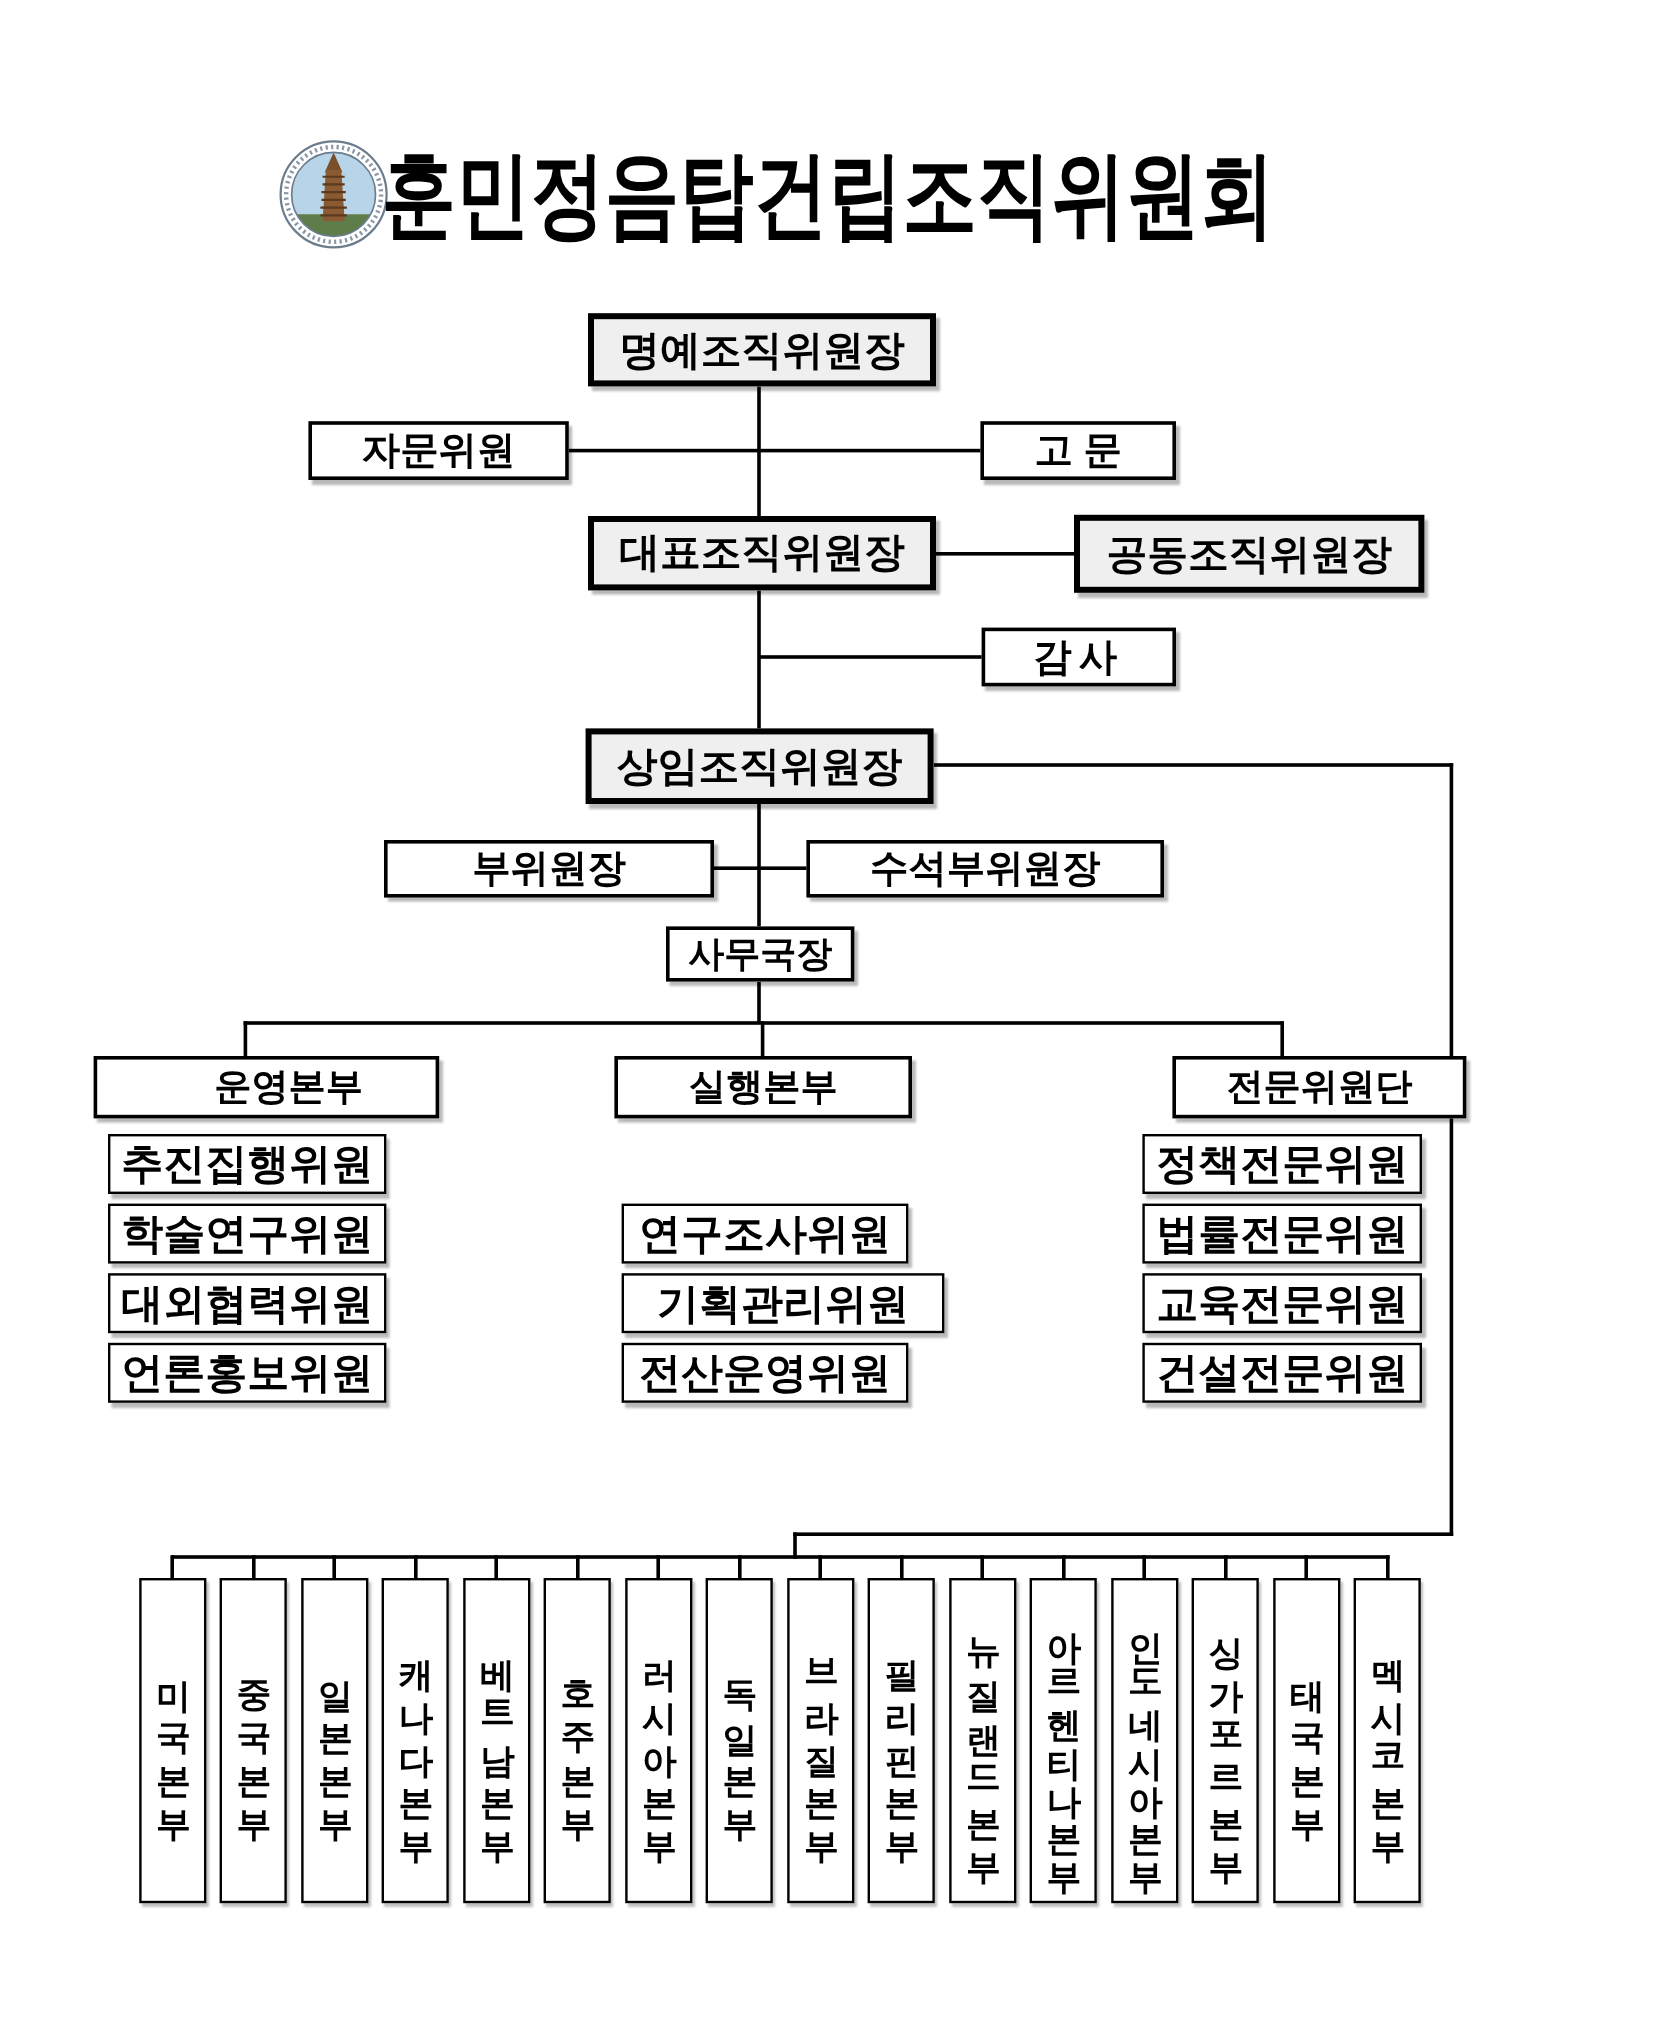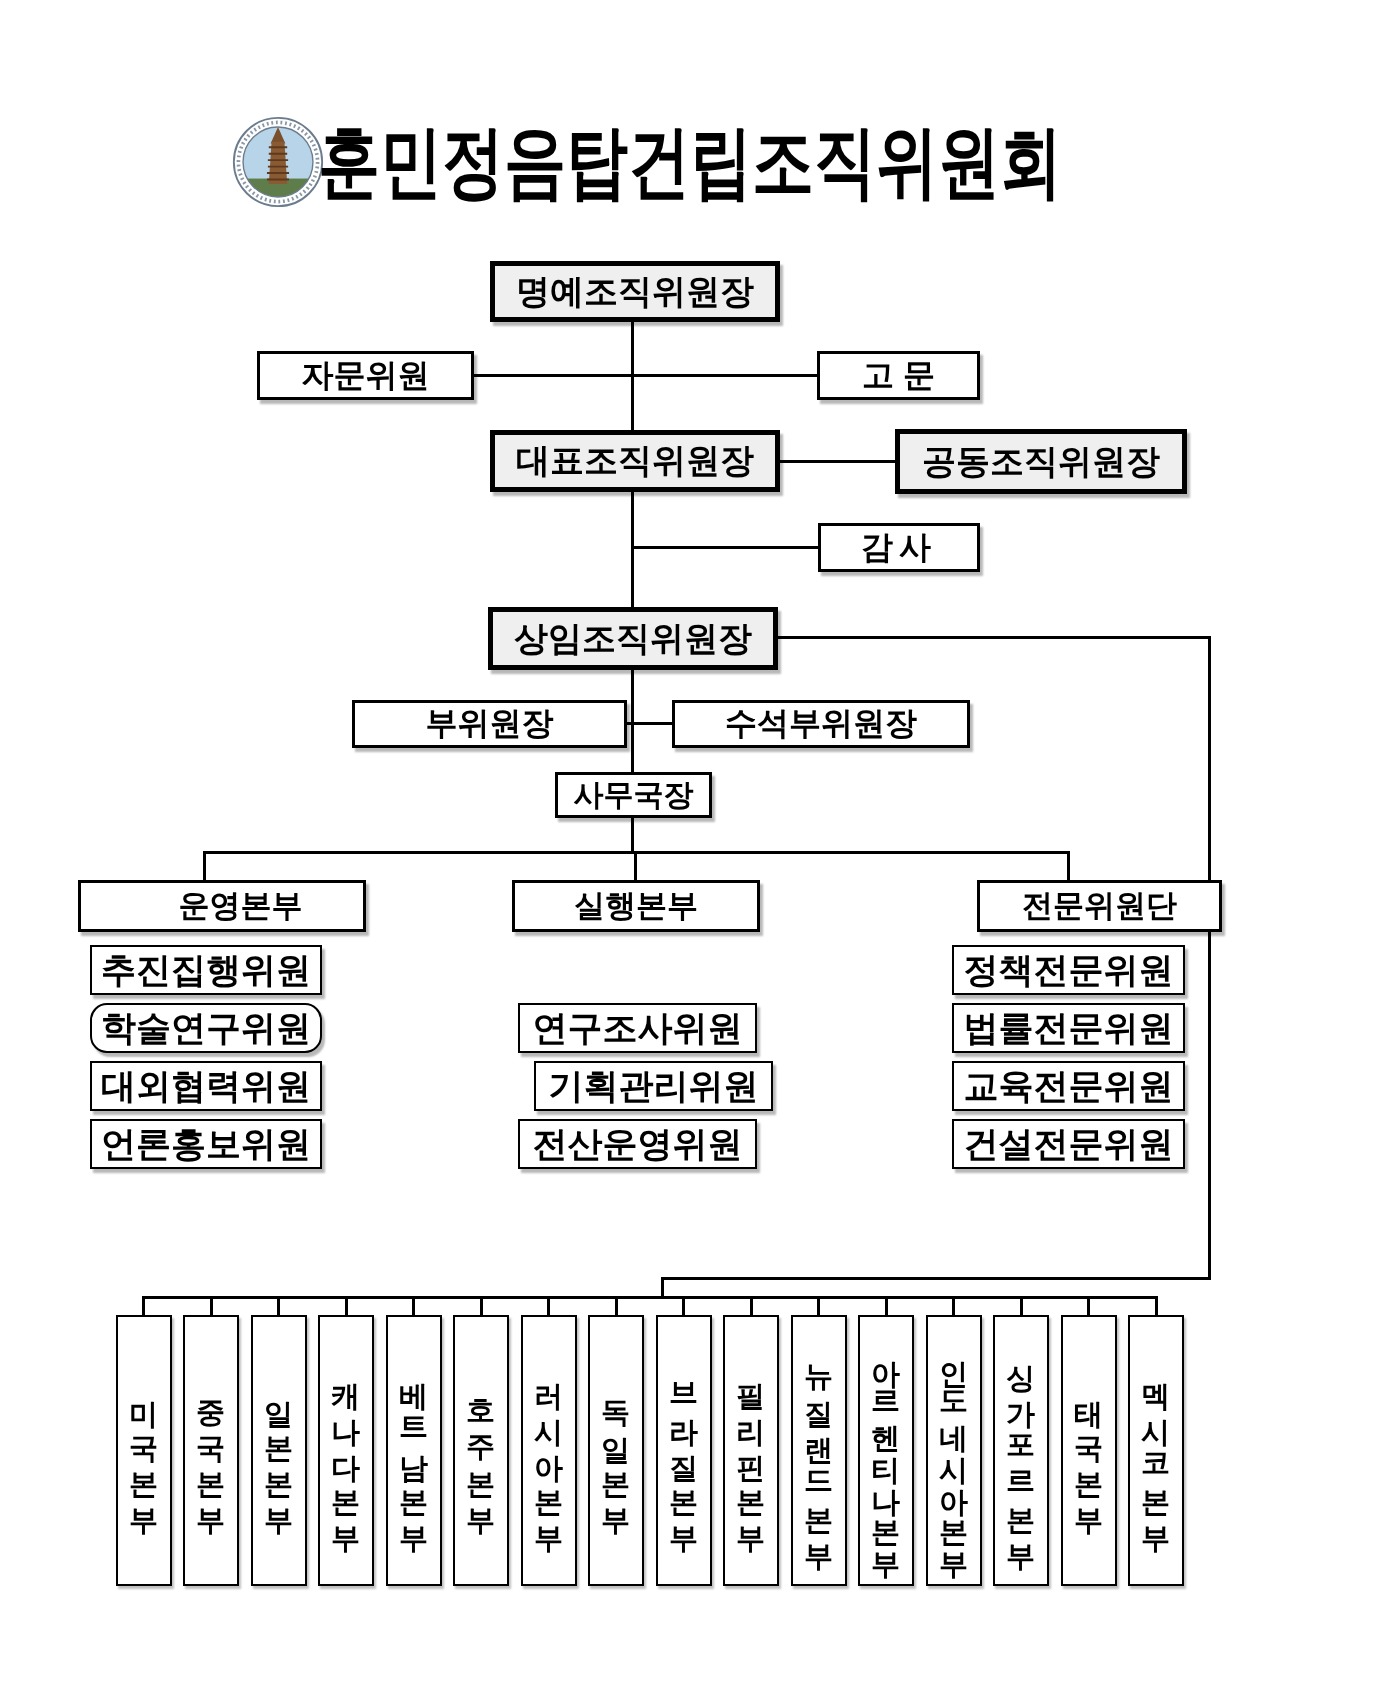--- a/index.html
+++ b/index.html
@@ -104,35 +104,35 @@
   <div class="line" style="left:1087px;top:1296px;width:3px;height:19px;"></div>
   <div class="line" style="left:1155px;top:1296px;width:3px;height:19px;"></div>
 
   <div class="box major" style="left:490px;top:261px;width:290px;height:61px;">명예조직위원장</div>
   <div class="box minor" style="left:257px;top:351px;width:217px;height:49px;">자문위원</div>
   <div class="box minor" style="left:817px;top:351px;width:163px;height:49px;">고 문</div>
   <div class="box major" style="left:490px;top:430px;width:290px;height:62px;">대표조직위원장</div>
   <div class="box major" style="left:895px;top:429px;width:292px;height:65px;">공동조직위원장</div>
   <div class="box minor" style="left:818px;top:523px;width:162px;height:49px;letter-spacing:6px;">감사</div>
   <div class="box major" style="left:488px;top:607px;width:290px;height:63px;">상임조직위원장</div>
-  <div class="box minor" style="left:320px;top:700px;width:275px;height:48px;margin-left:32px;">부위원장</div>
+  <div class="box minor" style="left:320px;top:700px;width:275px;height:48px;">부위원장</div>
   <div class="box minor" style="left:672px;top:700px;width:298px;height:48px;">수석부위원장</div>
   <div class="box minor" style="left:555px;top:772px;width:157px;height:46px;font-size:30px;">사무국장</div>
 
   <div class="box head" style="left:78px;top:880px;width:288px;height:52px;padding-left:37px;">운영본부</div>
   <div class="box head" style="left:512px;top:880px;width:248px;height:52px;">실행본부</div>
   <div class="box head" style="left:977px;top:880px;width:245px;height:52px;">전문위원단</div>
 
   <div class="box sub" style="left:90px;top:945px;width:232px;height:50px;">추진집행위원</div>
-  <div class="box sub" style="left:90px;top:1003px;width:232px;height:50px;border-radius:17px;">학술연구위원</div>
+  <div class="box sub" style="left:90px;top:1003px;width:232px;height:50px;">학술연구위원</div>
   <div class="box sub" style="left:90px;top:1061px;width:232px;height:50px;">대외협력위원</div>
   <div class="box sub" style="left:90px;top:1119px;width:232px;height:50px;">언론홍보위원</div>
 
   <div class="box sub" style="left:518px;top:1003px;width:239px;height:50px;">연구조사위원</div>
-  <div class="box sub" style="left:534px;top:1061px;width:239px;height:50px;">기획관리위원</div>
+  <div class="box sub" style="left:518px;top:1061px;width:269px;height:50px;">기획관리위원</div>
   <div class="box sub" style="left:518px;top:1119px;width:239px;height:50px;">전산운영위원</div>
 
   <div class="box sub" style="left:952px;top:945px;width:233px;height:50px;">정책전문위원</div>
   <div class="box sub" style="left:952px;top:1003px;width:233px;height:50px;">법률전문위원</div>
   <div class="box sub" style="left:952px;top:1061px;width:233px;height:50px;">교육전문위원</div>
   <div class="box sub" style="left:952px;top:1119px;width:233px;height:50px;">건설전문위원</div>
 
   <div class="box country" style="left:116px;top:1315px;width:56px;height:271px;">미국본부</div>
   <div class="box country" style="left:183px;top:1315px;width:56px;height:271px;">중국본부</div>
   <div class="box country" style="left:251px;top:1315px;width:56px;height:271px;">일본본부</div>

